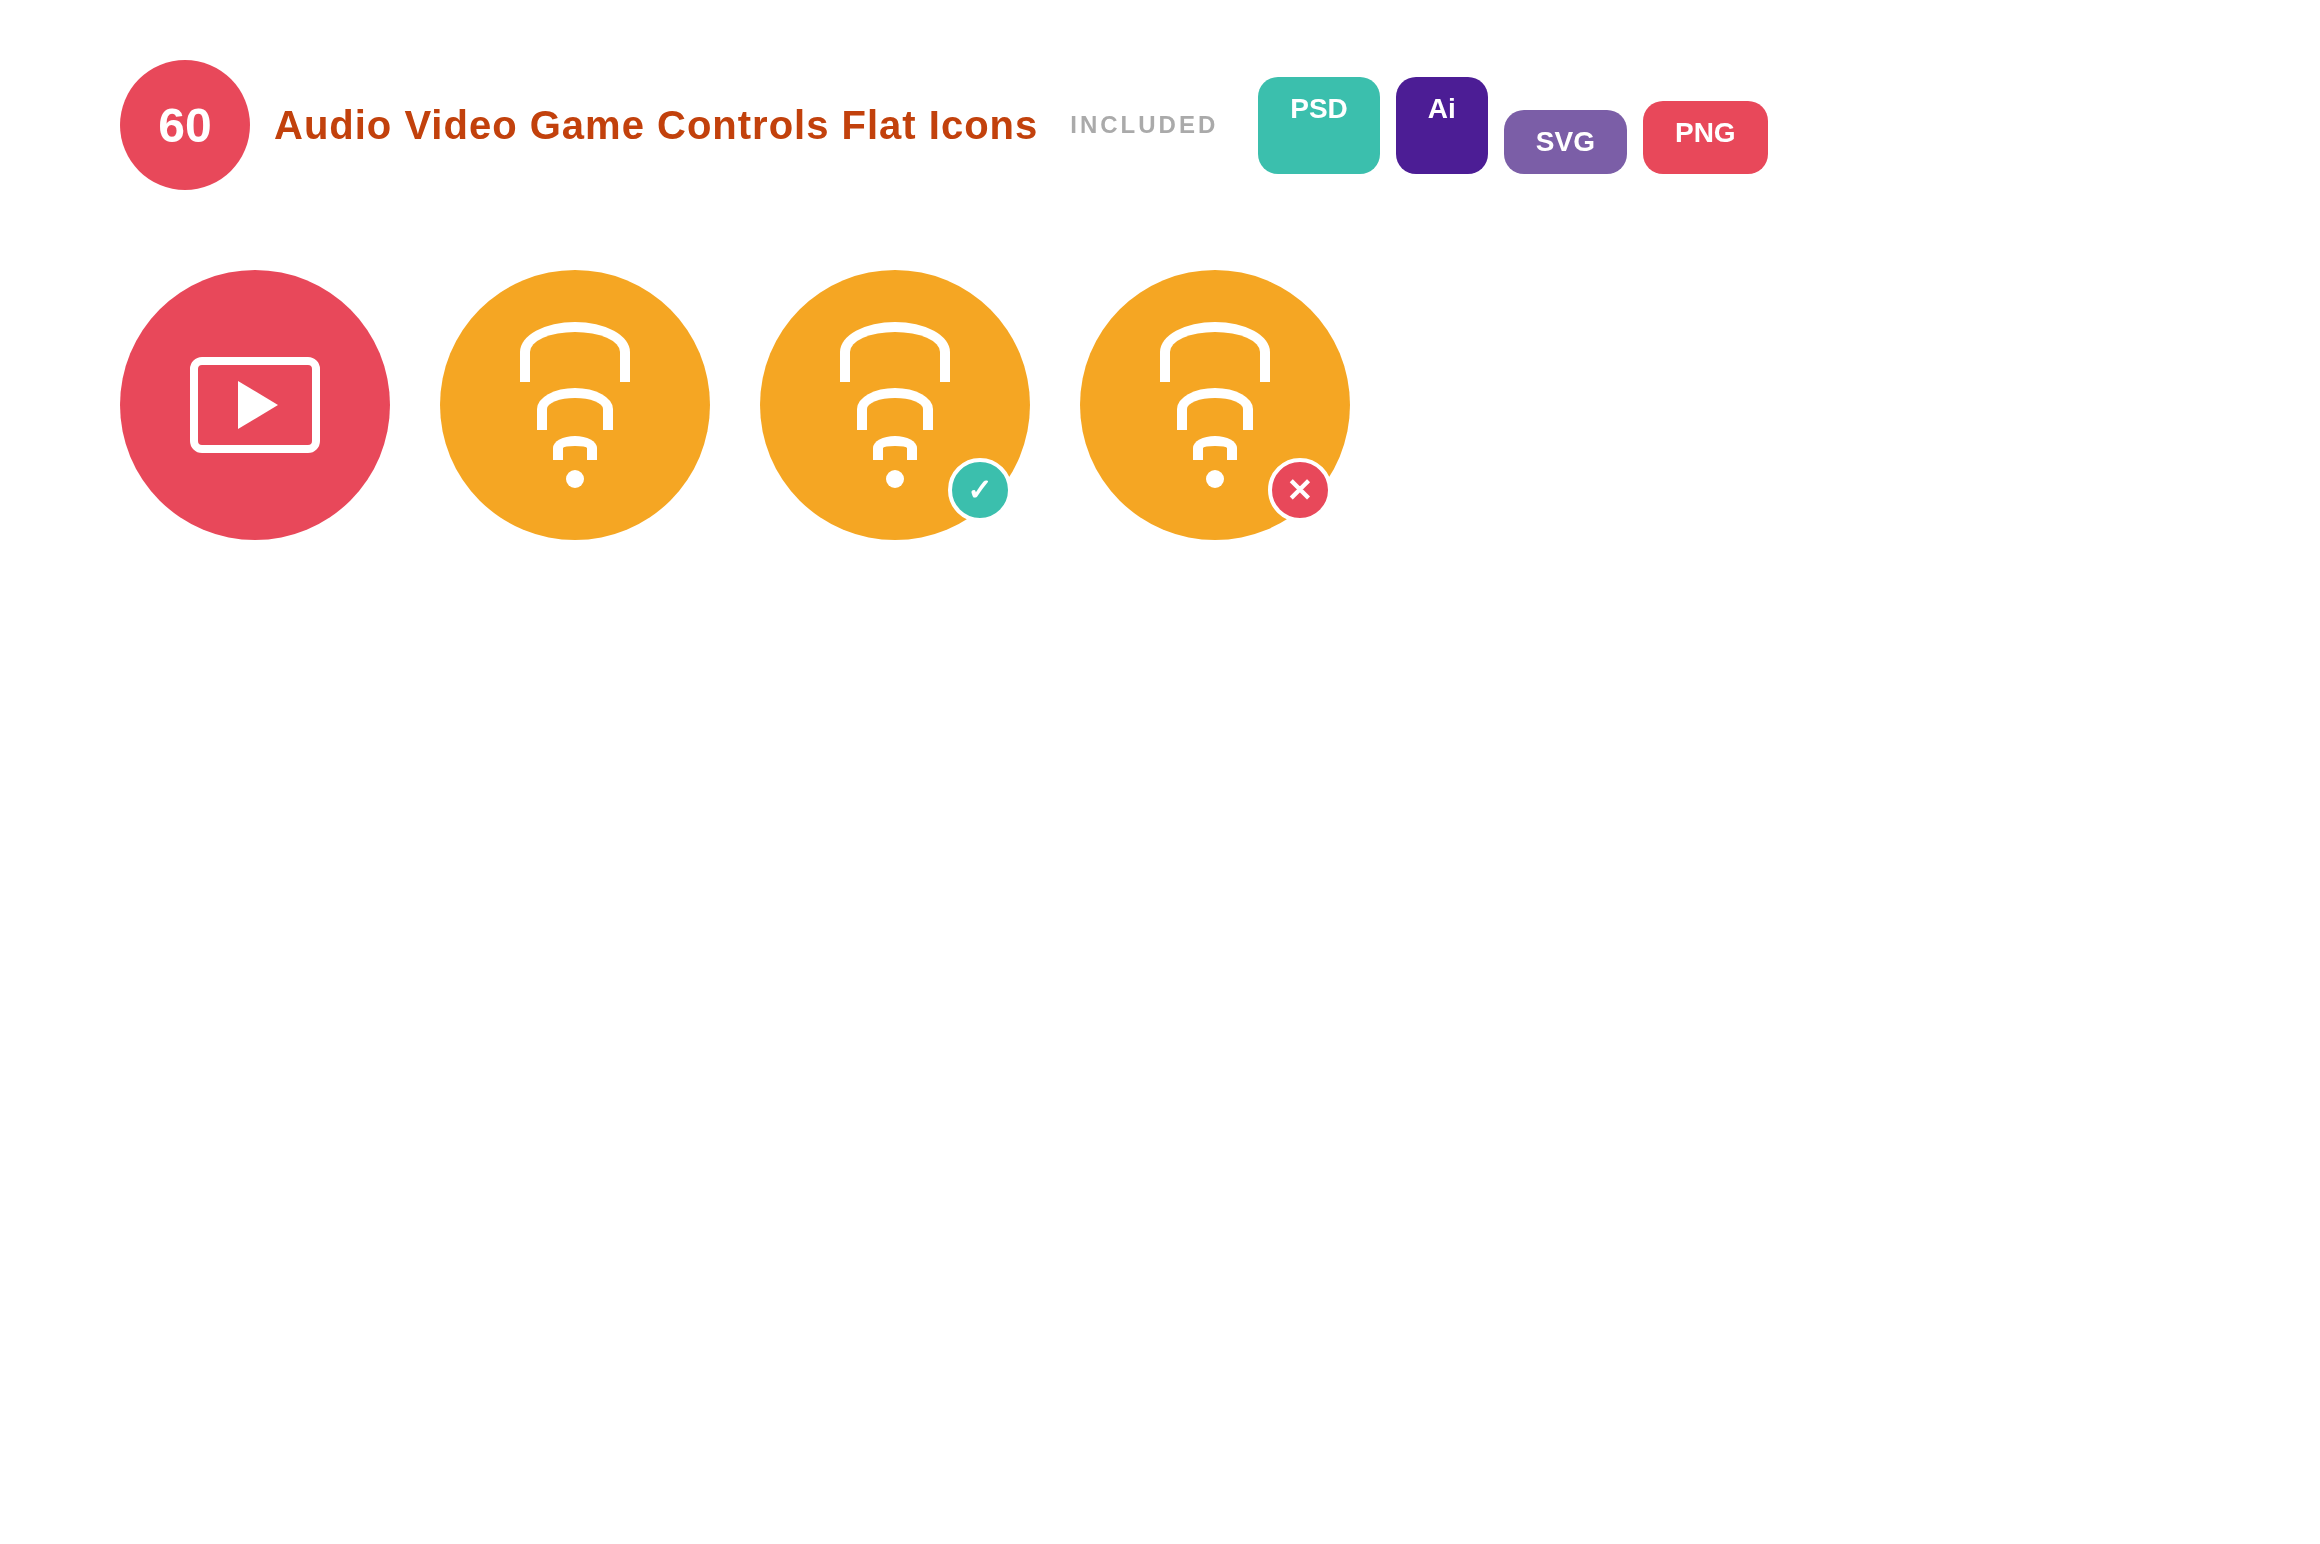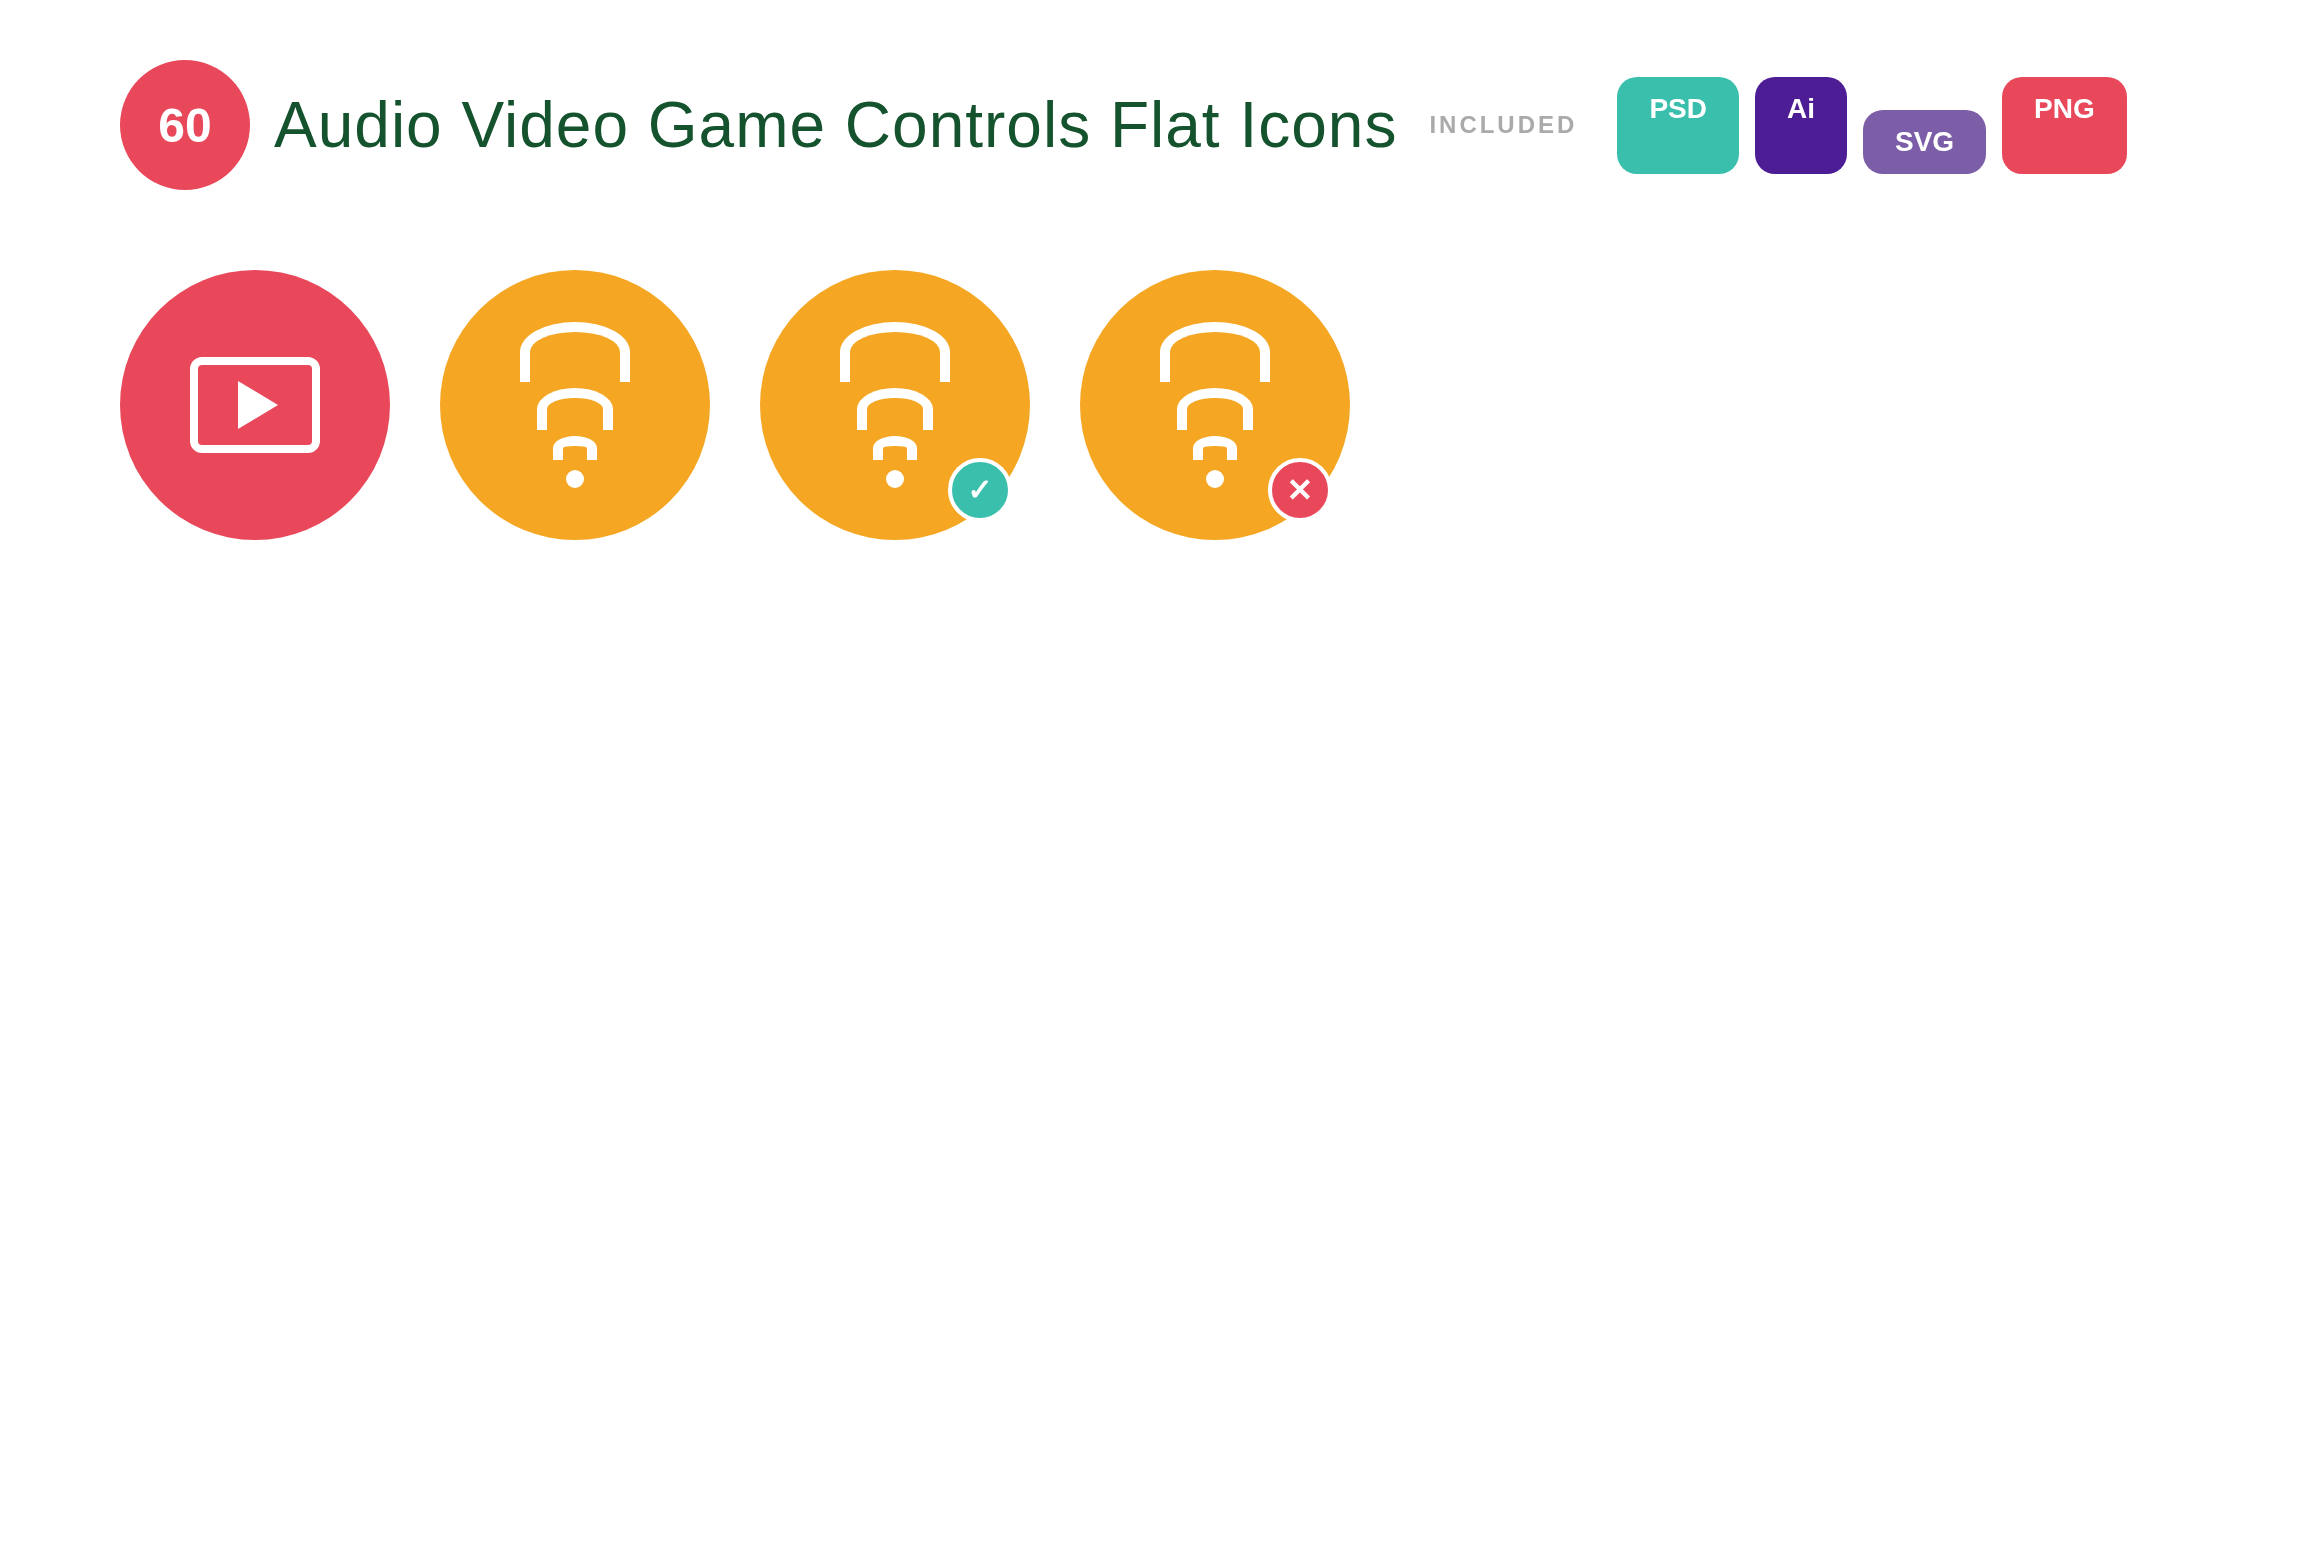--- a/index.html
+++ b/index.html
@@ -29,23 +29,23 @@
       flex-shrink: 0;
     }
 
     .count-badge span {
       color: #ffffff;
       font-size: 48px;
       font-weight: 800;
     }
 
     .title-text {
-      color: #14532d;
-      font-size: 64px;
-      font-weight: 400;
+      color: #c2410c;
+      font-size: 40px;
+      font-weight: 700;
       letter-spacing: 1px;
       white-space: nowrap;
     }
 
     .included-label {
       color: #aaaaaa;
       font-size: 24px;
       font-weight: 600;
       letter-spacing: 3px;
       text-transform: uppercase;
@@ -63,21 +63,21 @@
       border-radius: 20px;
       color: #ffffff;
       font-size: 28px;
       font-weight: 700;
       cursor: pointer;
     }
 
     .badge-psd { background: #3BBFAD; }
     .badge-ai  { background: #4c1d95; }
     .badge-svg { background: #7B5EA7; margin-top: 33px; }
-    .badge-png { background: #E8485A; }
+    .badge-png { background: #E8485A; margin-top: 24px; }
 
     .icons-section {
       display: flex;
       align-items: center;
       padding: 80px 120px 0 120px;
       gap: 50px;
     }
 
     
     .icon-circle {

